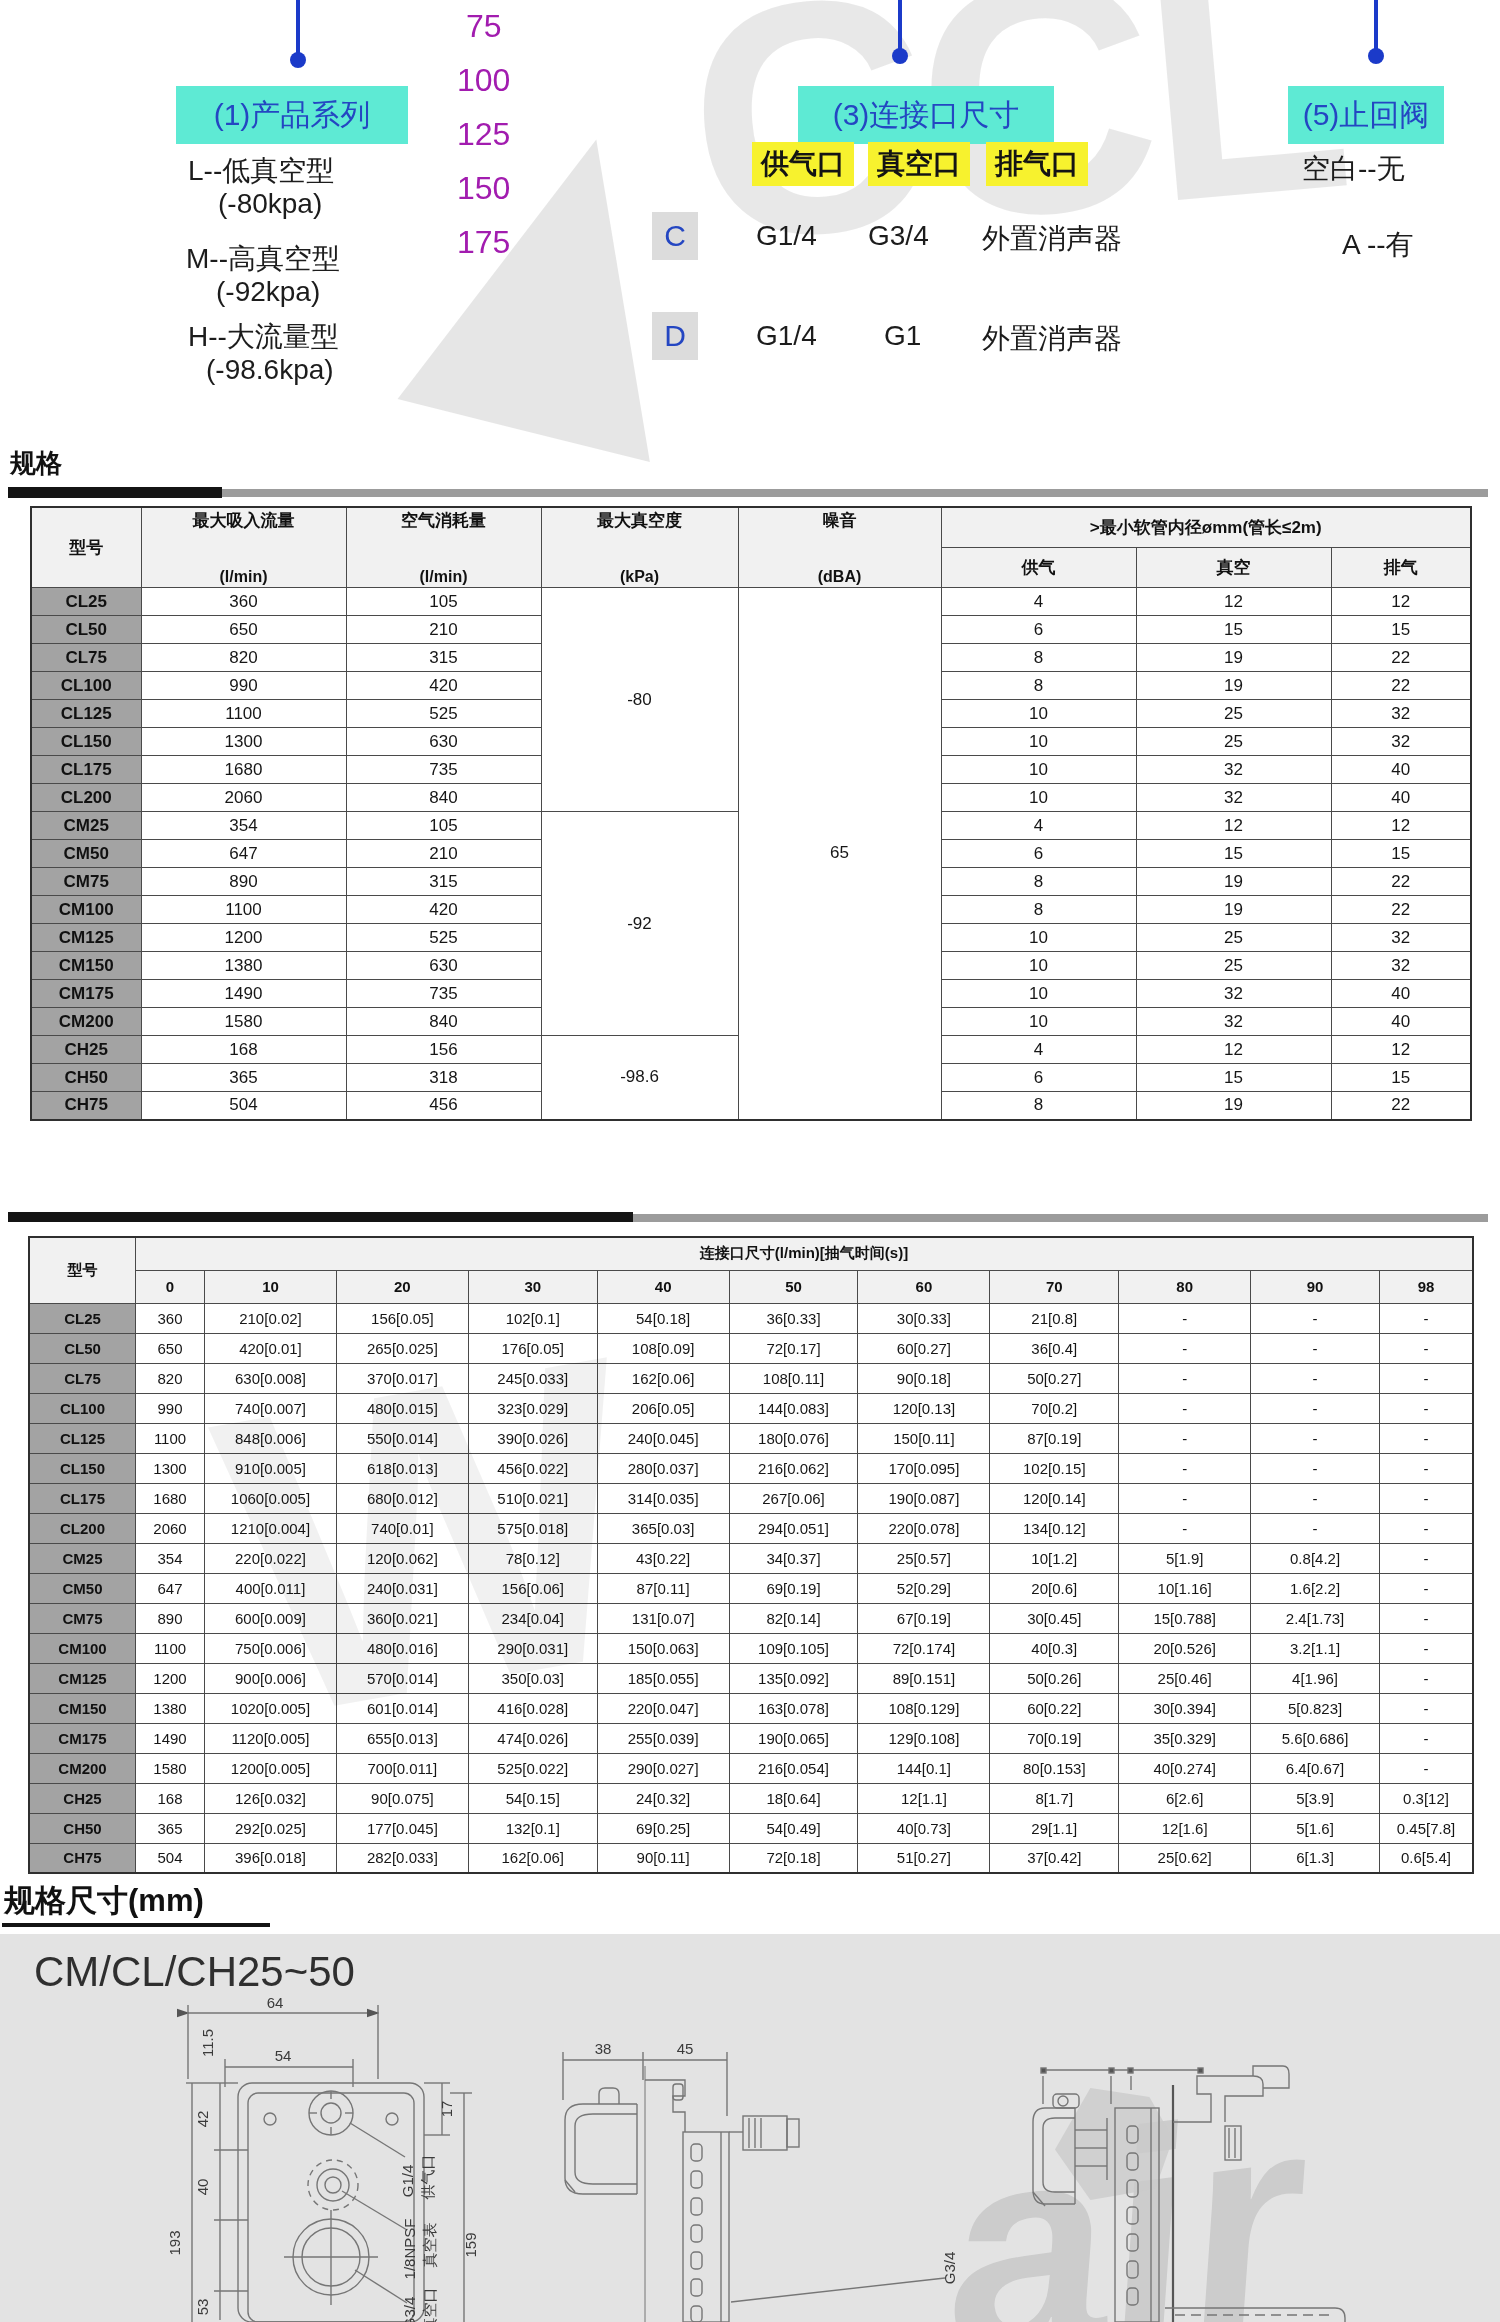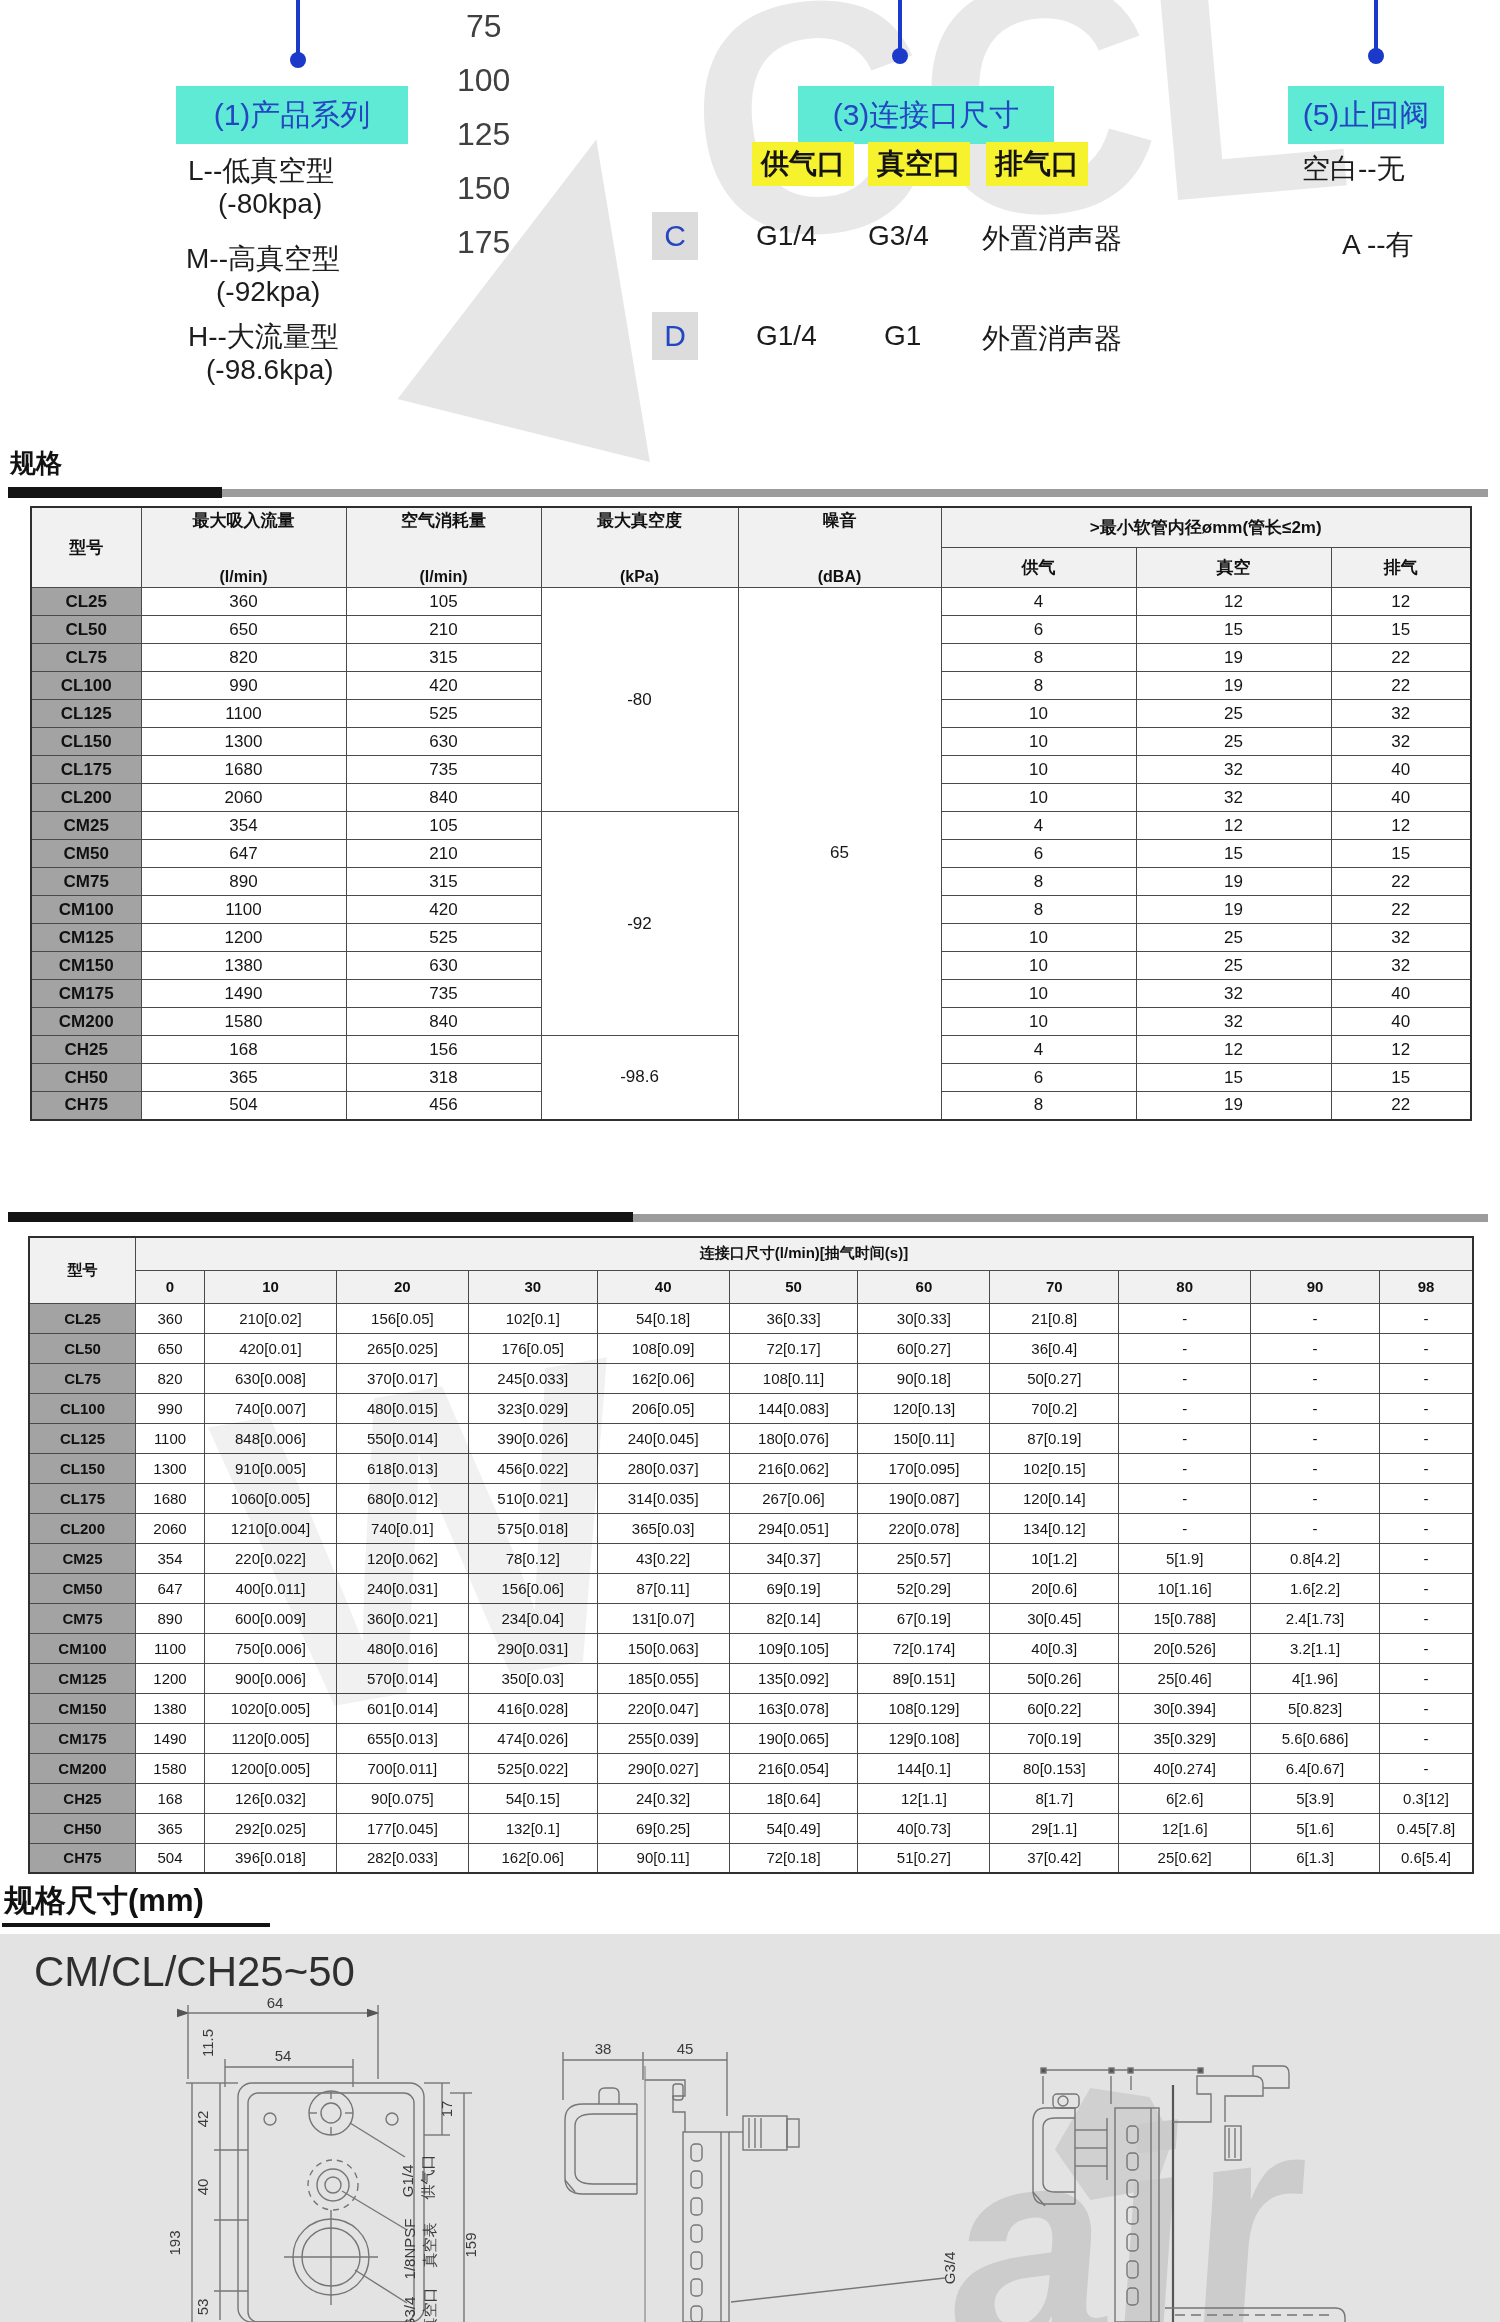--- a/index.html
+++ b/index.html
@@ -15,21 +15,21 @@
   .wm-mid{left:230px;top:1290px;font-size:430px;color:#000;opacity:.05;transform:rotate(-10deg);z-index:30;}
   .wm-bottom{left:945px;top:2070px;font-size:290px;font-style:italic;color:#bdbdbd;opacity:.6;transform:rotate(-7deg);}
   .wm-hex{left:1055px;top:2088px;width:118px;height:112px;background:#cbcbcb;opacity:.8;
           clip-path:polygon(30% 0,80% 8%,100% 45%,85% 90%,30% 100%,0 55%);}
   
   .vline{position:absolute;top:0;width:4px;background:#1b3ac9;z-index:2;}
   .vdot{position:absolute;width:16px;height:16px;border-radius:50%;background:#1b3ac9;z-index:2;}
   .hdr-box{position:absolute;background:#5eead4;color:#2446c2;font-size:30px;
            display:flex;align-items:center;justify-content:center;z-index:2;}
   .tp-text{position:absolute;font-size:28px;color:#1c1c1c;z-index:2;white-space:nowrap;}
-  .size-num{position:absolute;font-size:32px;color:#404040;z-index:2;}
+  .size-num{position:absolute;font-size:32px;color:#a21caf;z-index:2;}
   .ylabel{position:absolute;background:#f7f22e;color:#141414;font-size:28px;font-weight:bold;
           padding:3px 9px;z-index:2;white-space:nowrap;}
   .code-box{position:absolute;background:#dcdcdc;color:#2446c2;font-size:30px;width:46px;height:48px;
             display:flex;align-items:center;justify-content:center;z-index:2;}
   
   .sec-title{position:absolute;font-weight:bold;color:#111;z-index:3;white-space:nowrap;}
   .bar{position:absolute;z-index:3;}
   
   table{border-collapse:collapse;table-layout:fixed;z-index:10;position:absolute;background:#fff;}
   .dtable{border:2px solid #2f2f2f;}

